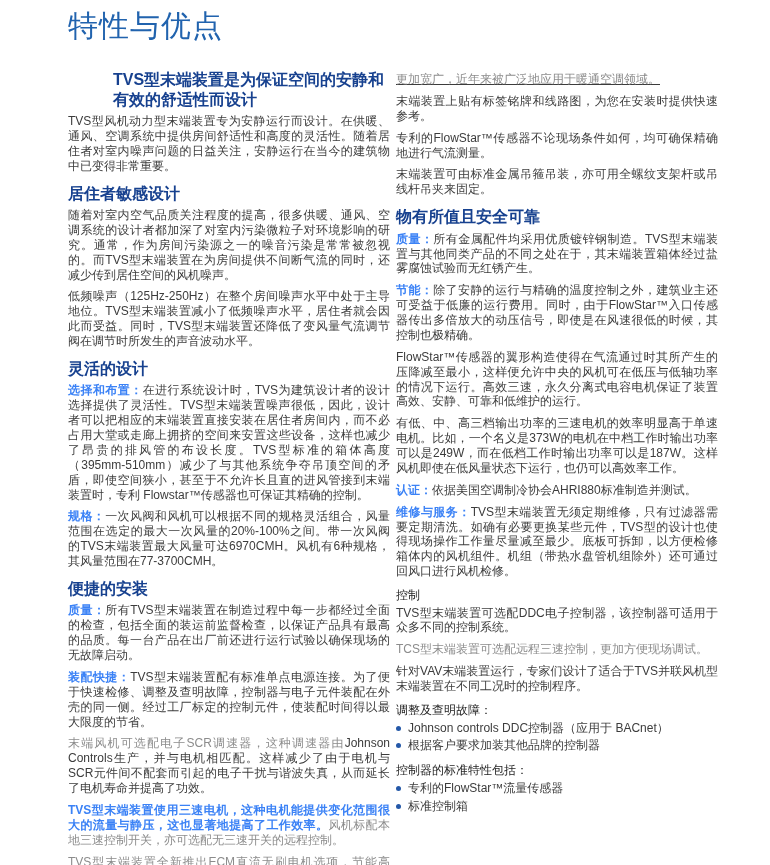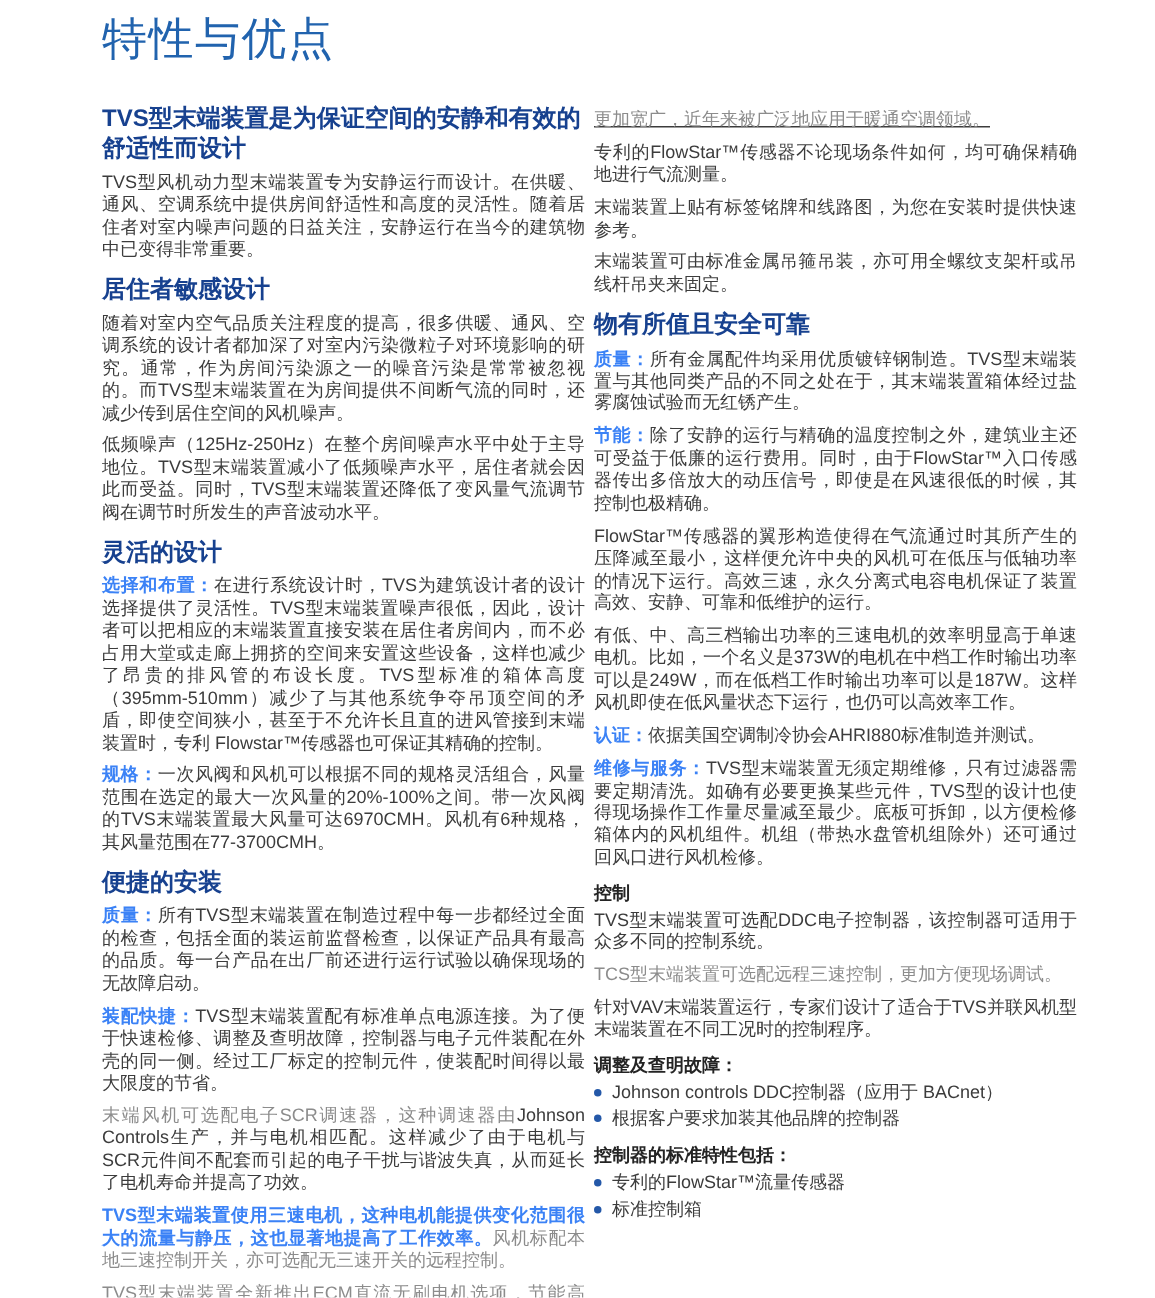--- a/index.html
+++ b/index.html
@@ -18,31 +18,31 @@
     position:absolute;left:68px;top:58px;width:650px;
     display:flex;gap:6px;
   }
   .col{width:322px;}
   .col-left{padding-top:12px;}
   .sec-heading{
     font-size:16px;font-weight:700;line-height:1.22;
     color:var(--heading-blue,#17418F);
     margin:10px 0 5px 0;
   }
-  .col > .sec-heading:first-child{margin-top:0;}
+  .col > .sec-heading:first-child{margin-top:0;margin-left:45px;}
   .para{
     font-size:12px;line-height:1.24;color:var(--body-color,#3C3C3C);
     margin:0 0 7px 0;text-align:justify;
   }
   .col > .para:first-child{margin-top:14px;text-decoration:underline;}
   .seg-bold{font-weight:700;color:#3b82f6;}
   .seg-normal{}
   .seg-gray{color:var(--gray-color,#8C8C8C);}
   .subheading{
-    font-size:12px;font-weight:700;color:#242424;
+    font-size:12px;font-weight:400;color:#242424;
     margin:9px 0 2px 0;line-height:1.3;
   }
   .bullet-list{
     list-style:none;margin:1px 0 7px 0;padding:0;
   }
   .bullet-list li{
     display:flex;align-items:flex-start;gap:7px;
     font-size:12px;line-height:1.32;color:var(--body-color,#3C3C3C);
     margin:0 0 2px 0;
     text-align:center;
@@ -69,22 +69,22 @@
         <p class="para"><span class="seg-bold">规格：</span><span class="seg-normal">一次风阀和风机可以根据不同的规格灵活组合，风量范围在选定的最大一次风量的20%-100%之间。带一次风阀的TVS末端装置最大风量可达6970CMH。风机有6种规格，其风量范围在77-3700CMH。</span></p>
         <h2 class="sec-heading">便捷的安装</h2>
         <p class="para"><span class="seg-bold">质量：</span><span class="seg-normal">所有TVS型末端装置在制造过程中每一步都经过全面的检查，包括全面的装运前监督检查，以保证产品具有最高的品质。每一台产品在出厂前还进行运行试验以确保现场的无故障启动。</span></p>
         <p class="para"><span class="seg-bold">装配快捷：</span><span class="seg-normal">TVS型末端装置配有标准单点电源连接。为了便于快速检修、调整及查明故障，控制器与电子元件装配在外壳的同一侧。经过工厂标定的控制元件，使装配时间得以最大限度的节省。</span></p>
         <p class="para"><span class="seg-gray">末端风机可选配电子SCR调速器，这种调速器由</span><span class="seg-normal">Johnson Controls生产，并与电机相匹配。这样减少了由于电机与SCR元件间不配套而引起的电子干扰与谐波失真，从而延长了电机寿命并提高了功效。</span></p>
         <p class="para"><span class="seg-bold">TVS型末端装置使用三速电机，这种电机能提供变化范围很大的流量与静压，这也显著地提高了工作效率。</span><span class="seg-gray">风机标配本地三速控制开关，亦可选配无三速开关的远程控制。</span></p>
         <p class="para"><span class="seg-gray">TVS型末端装置全新推出ECM直流无刷电机选项，节能高效，内置的微处理芯片能够通过自动调节转速和扭矩提供恒定的风量。</span></p>
       </div>
     <div class="col col-right">
         <p class="para"><span class="seg-gray">更加宽广，近年来被广泛地应用于暖通空调领域。</span></p>
+        <p class="para"><span class="seg-normal">末端装置上贴有标签铭牌和线路图，为您在安装时提供快速参考。</span></p>
         <p class="para"><span class="seg-normal">专利的FlowStar™传感器不论现场条件如何，均可确保精确地进行气流测量。</span></p>
-        <p class="para"><span class="seg-normal">末端装置上贴有标签铭牌和线路图，为您在安装时提供快速参考。</span></p>
         <p class="para"><span class="seg-normal">末端装置可由标准金属吊箍吊装，亦可用全螺纹支架杆或吊线杆吊夹来固定。</span></p>
         <h2 class="sec-heading">物有所值且安全可靠</h2>
         <p class="para"><span class="seg-bold">质量：</span><span class="seg-normal">所有金属配件均采用优质镀锌钢制造。TVS型末端装置与其他同类产品的不同之处在于，其末端装置箱体经过盐雾腐蚀试验而无红锈产生。</span></p>
         <p class="para"><span class="seg-bold">节能：</span><span class="seg-normal">除了安静的运行与精确的温度控制之外，建筑业主还可受益于低廉的运行费用。同时，由于FlowStar™入口传感器传出多倍放大的动压信号，即使是在风速很低的时候，其控制也极精确。</span></p>
         <p class="para"><span class="seg-normal">FlowStar™传感器的翼形构造使得在气流通过时其所产生的压降减至最小，这样便允许中央的风机可在低压与低轴功率的情况下运行。高效三速，永久分离式电容电机保证了装置高效、安静、可靠和低维护的运行。</span></p>
         <p class="para"><span class="seg-normal">有低、中、高三档输出功率的三速电机的效率明显高于单速电机。比如，一个名义是373W的电机在中档工作时输出功率可以是249W，而在低档工作时输出功率可以是187W。这样风机即使在低风量状态下运行，也仍可以高效率工作。</span></p>
         <p class="para"><span class="seg-bold">认证：</span><span class="seg-normal">依据美国空调制冷协会AHRI880标准制造并测试。</span></p>
         <p class="para"><span class="seg-bold">维修与服务：</span><span class="seg-normal">TVS型末端装置无须定期维修，只有过滤器需要定期清洗。如确有必要更换某些元件，TVS型的设计也使得现场操作工作量尽量减至最少。底板可拆卸，以方便检修箱体内的风机组件。机组（带热水盘管机组除外）还可通过回风口进行风机检修。</span></p>
         <div class="subheading">控制</div>
         <p class="para"><span class="seg-normal">TVS型末端装置可选配DDC电子控制器，该控制器可适用于众多不同的控制系统。</span></p>

